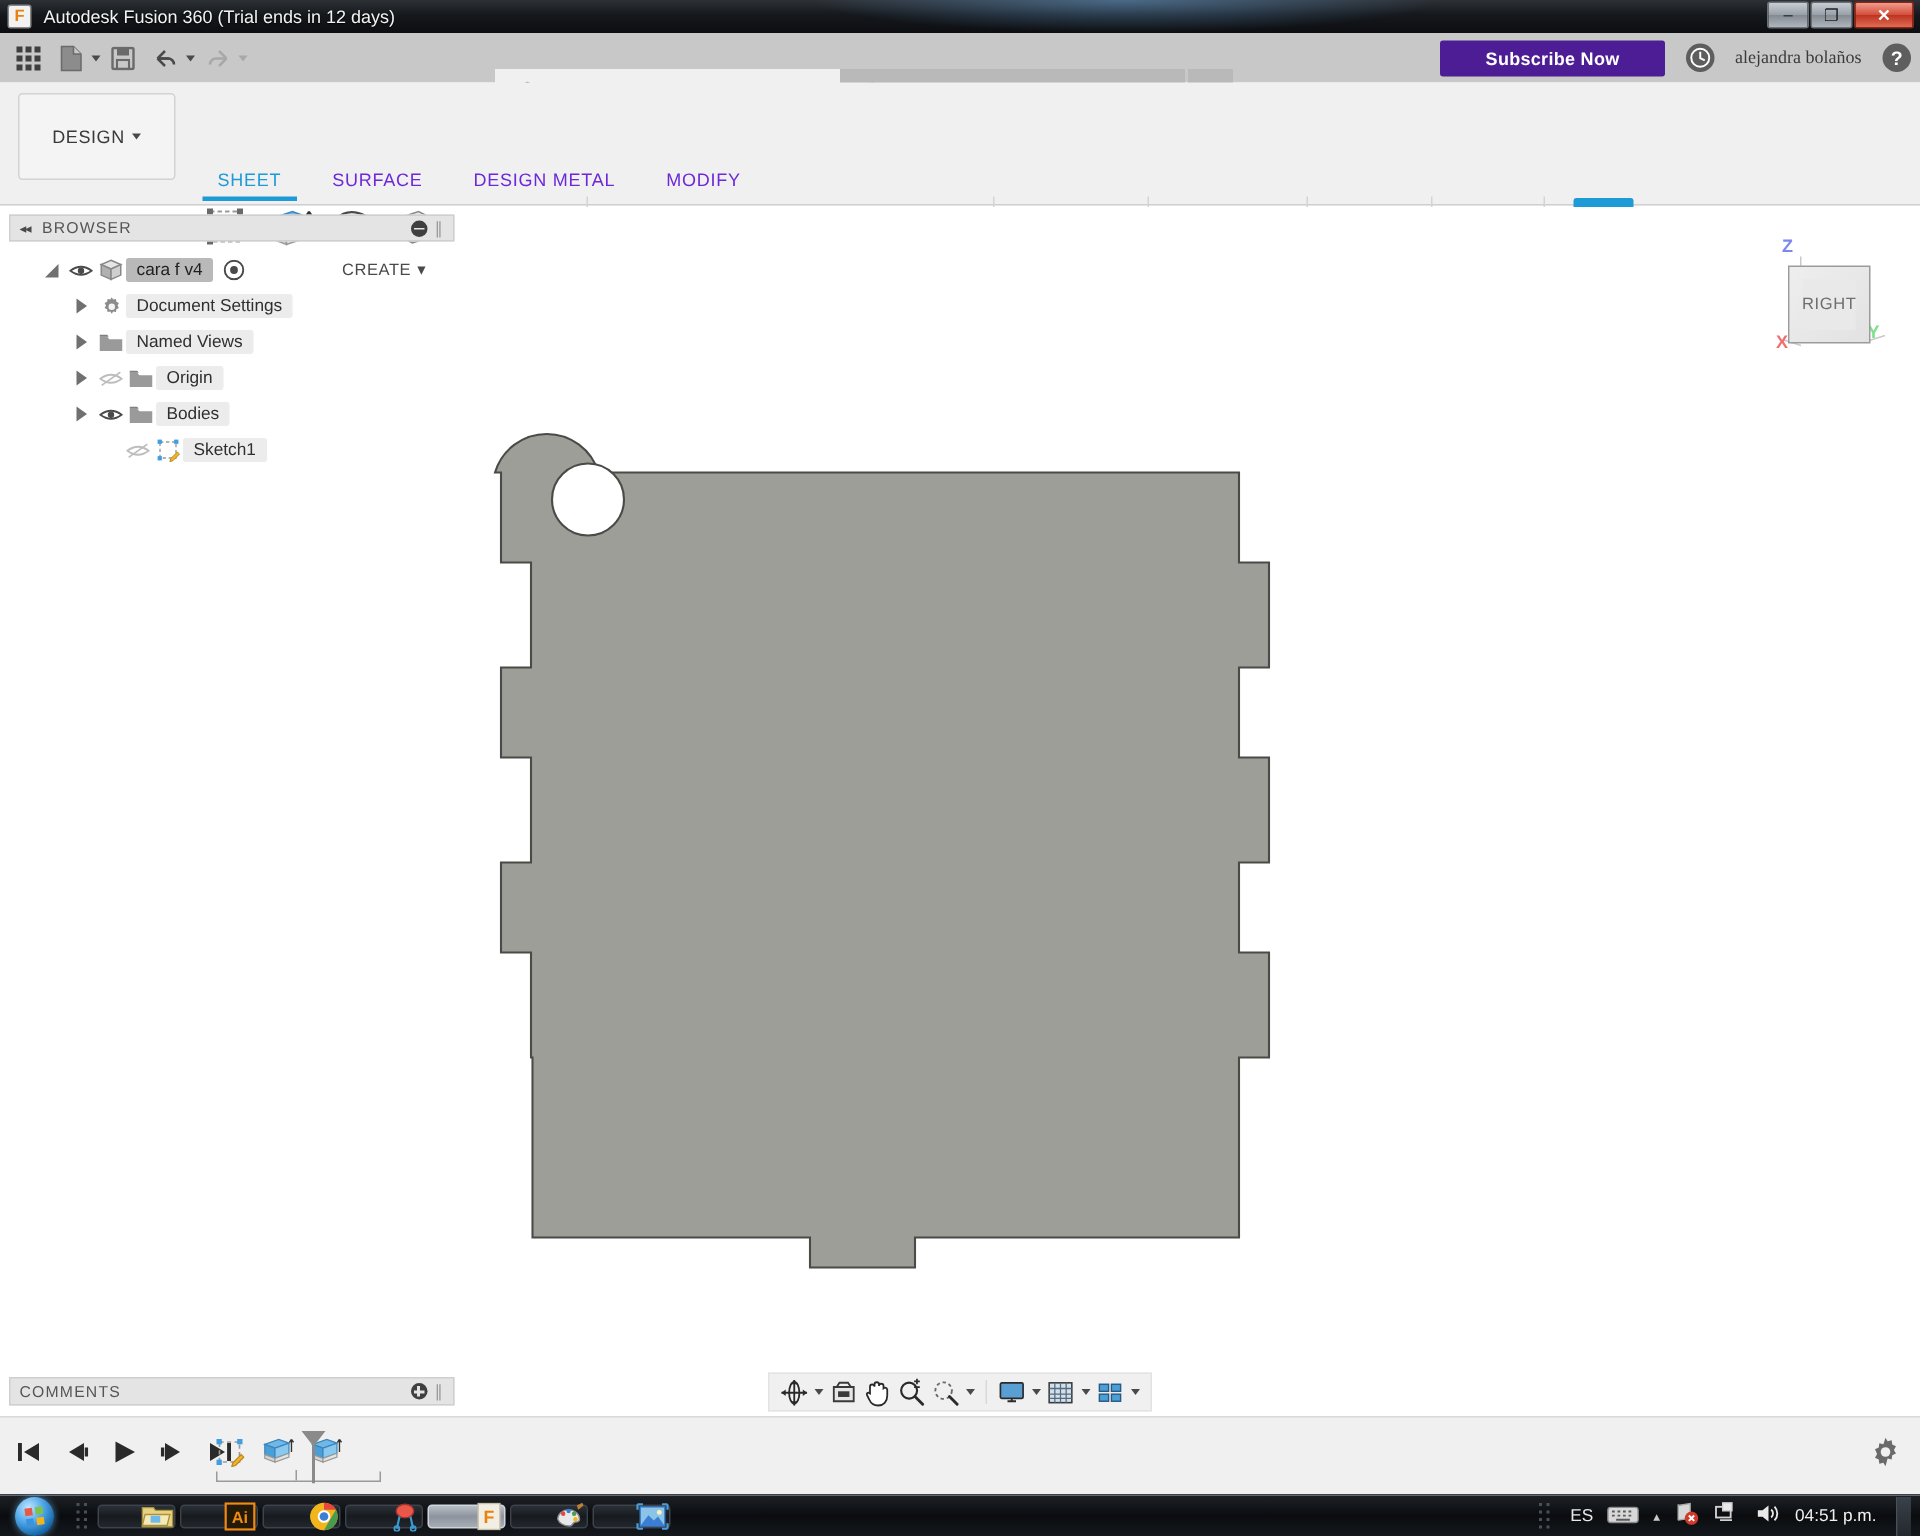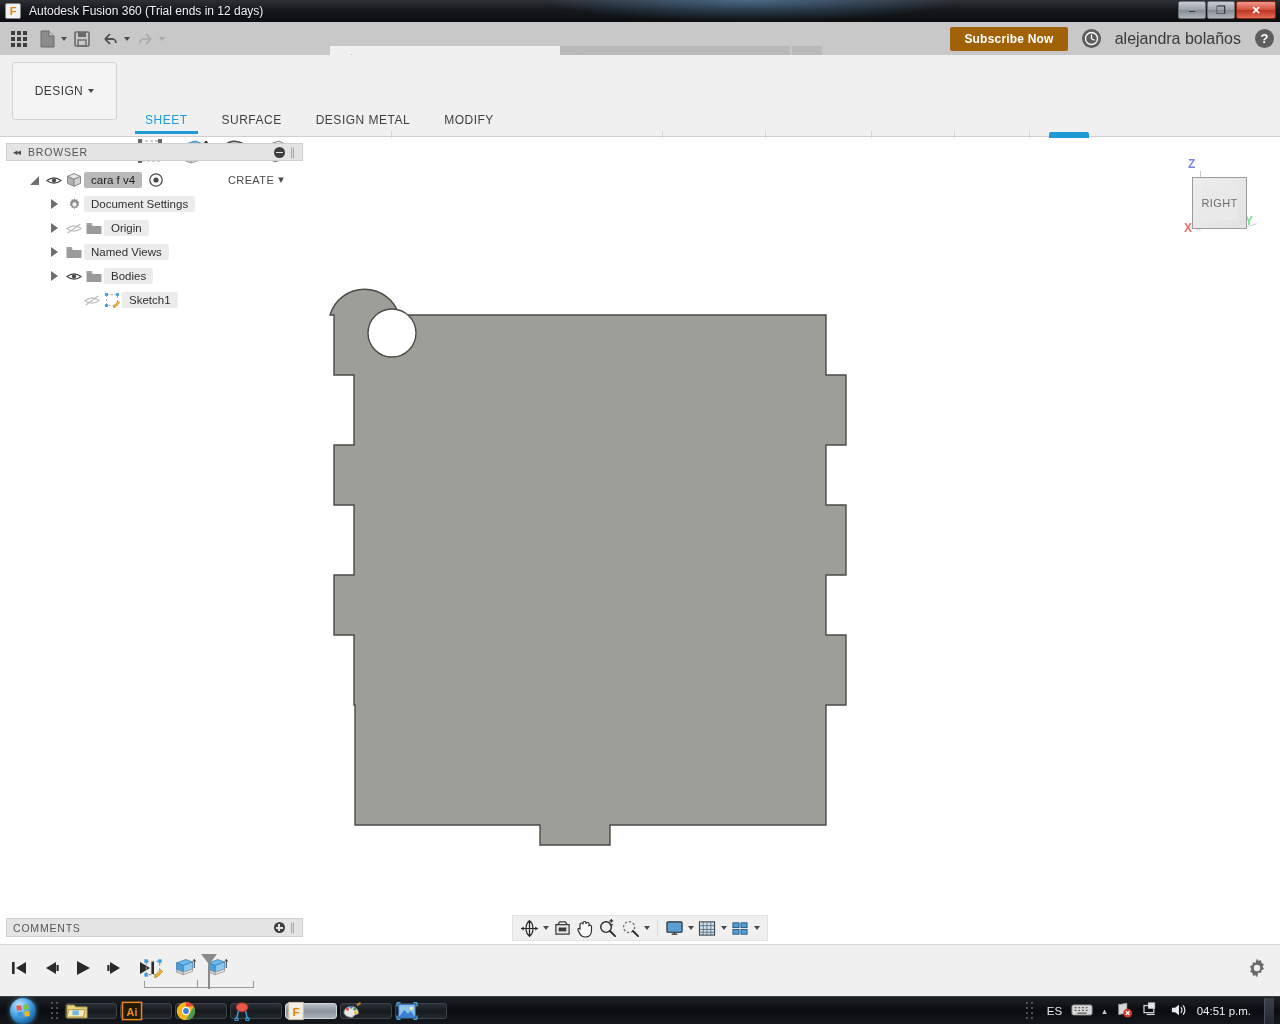--- a/index.html
+++ b/index.html
@@ -60,38 +60,38 @@
   }
   .doctab.active { background:#f0f0f0; color:#2b2b2b; }
   .doctab.inactive { background:#b9b9b9; color:#8e8e8e; justify-content:center; min-width:230px;}
   .doctab .tclose { margin-left:auto; font-size:13px; color:#6a6a6a; padding-left:22px; }
   .cube-ico { width:15px; height:15px; flex:none; }
   .tab-add { width:30px; height:31px; background:#b9b9b9; display:flex; align-items:center; justify-content:center;
              font-size:19px; color:#4a4a4a; cursor:pointer; margin-left:2px; }
 
   .appbar-right { position:absolute; right:6px; top:0; height:33px; display:flex; align-items:center; gap:14px; }
   .subscribe {
-    background:#a16207; color:#fff; font-size:12px; font-weight:bold; letter-spacing:.2px;
-    padding:5px 14px; border-radius:2px; cursor:pointer;
+    background:#4c1d95; color:#fff; font-size:12px; font-weight:bold; letter-spacing:.2px;
+    padding:5px 30px; border-radius:2px; cursor:pointer;
   }
   .circ-ico { width:19px;height:19px;border-radius:50%;background:#5e5e5e;position:relative;cursor:pointer; }
   .circ-ico.q { background:#5e5e5e; color:#fff; font-size:13px; font-weight:bold; text-align:center; line-height:19px; }
-  .username { font-size:16px; color:#3a3a3a; }
+  .username { font-size:12px; color:#3a3a3a;font-family:Liberation Serif, serif; }
 
   
   .ribbon { position:absolute; left:0; top:55px; width:1280px; height:82px; background:#f0f0f0;
             border-bottom:1px solid #cfcfcf; }
   .design-btn {
     position:absolute; left:12px; top:7px; width:105px; height:58px;
     border:1px solid #d2d2d2; background:#f4f4f4; border-radius:3px;
     display:flex; align-items:center; justify-content:center; gap:5px;
     font-size:12px; color:#3a3a3a; letter-spacing:.4px; cursor:pointer;
   }
   .ws-tabs { position:absolute; left:128px; top:58px; display:flex; gap:0; }
-  .ws-tab { font-size:12px; color:#404040; letter-spacing:.5px; padding:0 17px; cursor:pointer;
+  .ws-tab { font-size:12px; color:#6d28d9; letter-spacing:.5px; padding:0 17px; cursor:pointer;
             position:relative; height:18px; }
   .ws-tab.active { color:#1e9ad6; }
   .ws-tab.active::after{ content:""; position:absolute; left:7px; right:7px; bottom:-3px; height:3px; background:#1e9ad6; }
 
   .panels { position:absolute; left:128px; top:76px; right:0; height:60px; display:flex; align-items:flex-start; }
   .panel { display:flex; flex-direction:column; align-items:center; position:relative; padding:0 4px; }
   .panel-icons { display:flex; align-items:center; gap:4px; height:42px; }
   .panel-label { font-size:11px; color:#4a4a4a; letter-spacing:.4px; display:flex; align-items:center; gap:4px; cursor:pointer; }
   .sep { width:1px; height:48px; background:#d4d4d4; margin:0 7px; align-self:flex-start; }
   .ic { width:38px; height:40px; display:flex; align-items:center; justify-content:center; cursor:pointer; border-radius:2px; }
@@ -186,21 +186,21 @@
   }
   .orb-grid{ display:grid; grid-template-columns:5px 5px; grid-template-rows:5px 5px; gap:1.5px; transform:rotate(-8deg);}
   .orb-grid i{display:block;width:5px;height:5px;}
   .tb-dots{ width:16px;height:28px; display:grid; grid-template-columns:2px 2px; grid-template-rows:repeat(4,2px);
             gap:3px; align-content:center; justify-content:center; flex:none;}
   .tb-dots i{background:#4a5059;display:block;width:2px;height:2px;}
   .tasks { display:flex; align-items:center; gap:3px; padding-left:3px; }
   .task {
     width:52px;height:16px;border-radius:3px; border:1px solid #3c434b;
     background:linear-gradient(180deg,#2a3037 0%,#171b20 50%,#22272d 100%);
-    display:flex;align-items:center;justify-content:flex-start;cursor:pointer;
+    display:flex;align-items:center;justify-content:flex-end;cursor:pointer;
   }
   .task.active { background:linear-gradient(180deg,#b8bec6 0%,#8d949d 50%,#a7aeb6 100%); border-color:#cfd5dc; }
   .tray { margin-left:auto; display:flex; align-items:center; gap:9px; padding-right:6px; color:#e8e8e8; font-size:11.5px; }
   .clock { font-size:11.5px; color:#f0f0f0; }
   .show-desk { width:10px;height:26px;border-left:1px solid #4a5059;
                background:linear-gradient(180deg,#3b4149,#23282e); margin-left:4px;}
 </style>
 </head>
 <body>
 
@@ -595,45 +595,45 @@
           </svg>
       </span>
       <span class="lbl">Document Settings</span>
     </div>
 
     <div class="tnode" style="padding-left:38px">
       <span class="tw">
           <span class="tri-right"></span>
         </span>
       <span class="tw">
+        <svg class="folder-ico" viewBox="0 0 16 13">
+            <path d="M.5 2.5h5l1.4 1.6h8.6V12H.5z" fill="#9a9a9a"></path>
+            <path d="M.5 1.2h5l1 1.3H.5z" fill="#808080"></path>
+          </svg>
+      </span>
+      <span class="lbl">Named Views</span>
+    </div>
+
+    <div class="tnode" style="padding-left:38px">
+      <span class="tw">
+          <span class="tri-right"></span>
+        </span>
+      <span class="tw">
         <svg class="eye" viewBox="0 0 18 12">
             <path d="M1 6 Q9 0 17 6 Q9 12 1 6Z" fill="none" stroke="#bdbdbd" stroke-width="1.3"></path>
             <path d="M2 11 L16 1" stroke="#bdbdbd" stroke-width="1.3"></path>
           </svg>
       </span>
       <span class="tw">
         <svg class="folder-ico" viewBox="0 0 16 13">
             <path d="M.5 2.5h5l1.4 1.6h8.6V12H.5z" fill="#9a9a9a"></path>
             <path d="M.5 1.2h5l1 1.3H.5z" fill="#808080"></path>
           </svg>
       </span>
       <span class="lbl">Origin</span>
-    </div>
-
-    <div class="tnode" style="padding-left:38px">
-      <span class="tw">
-          <span class="tri-right"></span>
-        </span>
-      <span class="tw">
-        <svg class="folder-ico" viewBox="0 0 16 13">
-            <path d="M.5 2.5h5l1.4 1.6h8.6V12H.5z" fill="#9a9a9a"></path>
-            <path d="M.5 1.2h5l1 1.3H.5z" fill="#808080"></path>
-          </svg>
-      </span>
-      <span class="lbl">Named Views</span>
     </div>
 
     <div class="tnode" style="padding-left:38px">
       <span class="tw">
           <span class="tri-right"></span>
         </span>
       <span class="tw">
         <svg class="eye" viewBox="0 0 18 12">
             <path d="M1 6 Q9 0 17 6 Q9 12 1 6Z" fill="none" stroke="#4a4a4a" stroke-width="1.3"></path>
             <circle cx="9" cy="6" r="2.4" fill="#4a4a4a"></circle>

